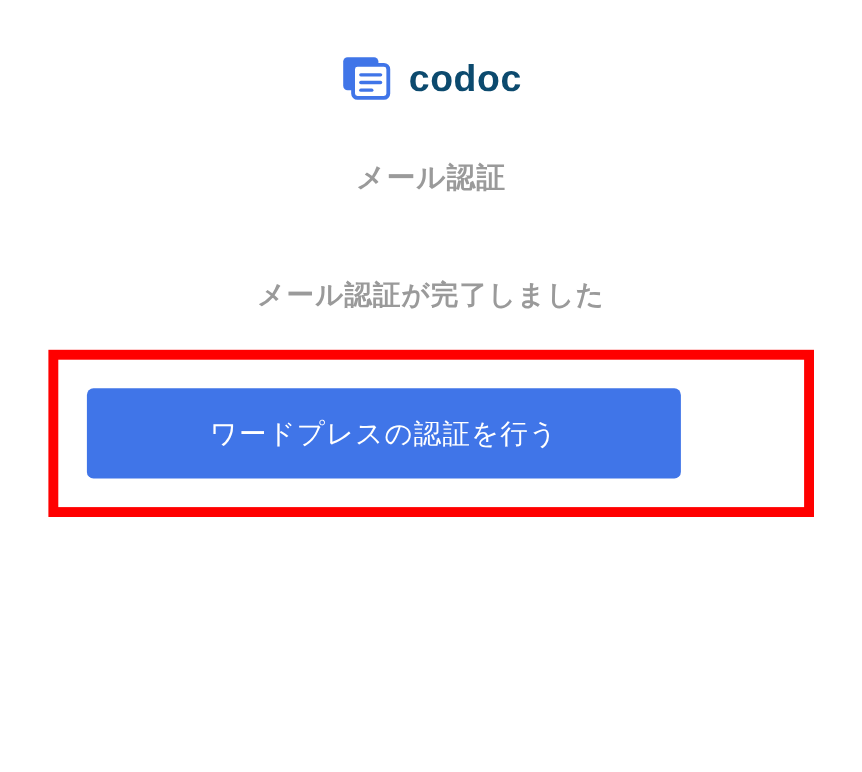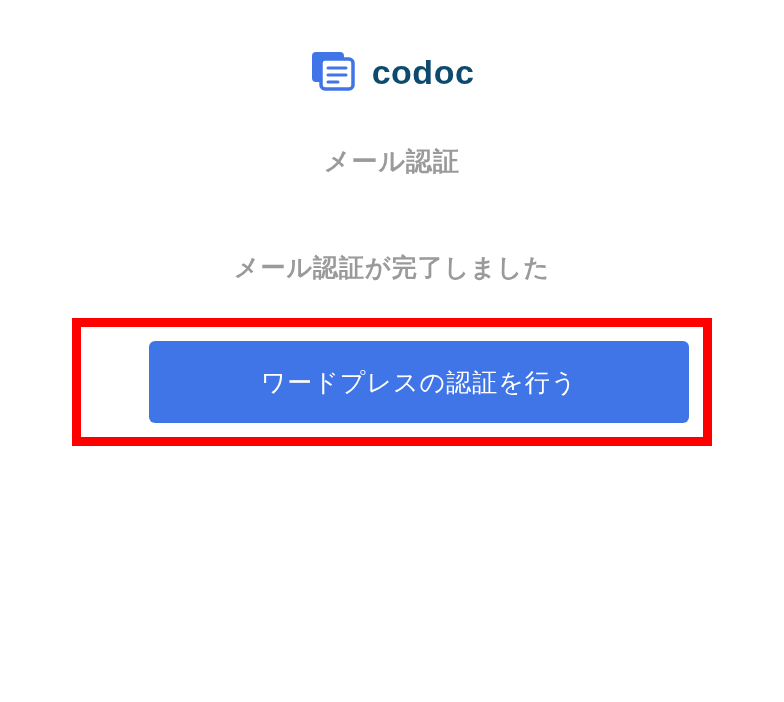--- a/index.html
+++ b/index.html
@@ -42,24 +42,24 @@
     }
     .completion-message {
       font-size: 25px;
       font-weight: 600;
       color: #9a9a9a;
       letter-spacing: 1px;
       margin-bottom: 34px;
     }
     .highlight-box {
       border: 9px solid #ff0000;
-      padding: 14px;
-      width: 640px;
+      padding: 26px;
+      width: 696px;
       display: flex;
-      justify-content: flex-end;
+      justify-content: flex-start;
     }
     .auth-button {
       width: 540px;
       height: 82px;
       background: #4075e8;
       color: #ffffff;
       border: none;
       border-radius: 6px;
       font-size: 25px;
       font-weight: 500;

